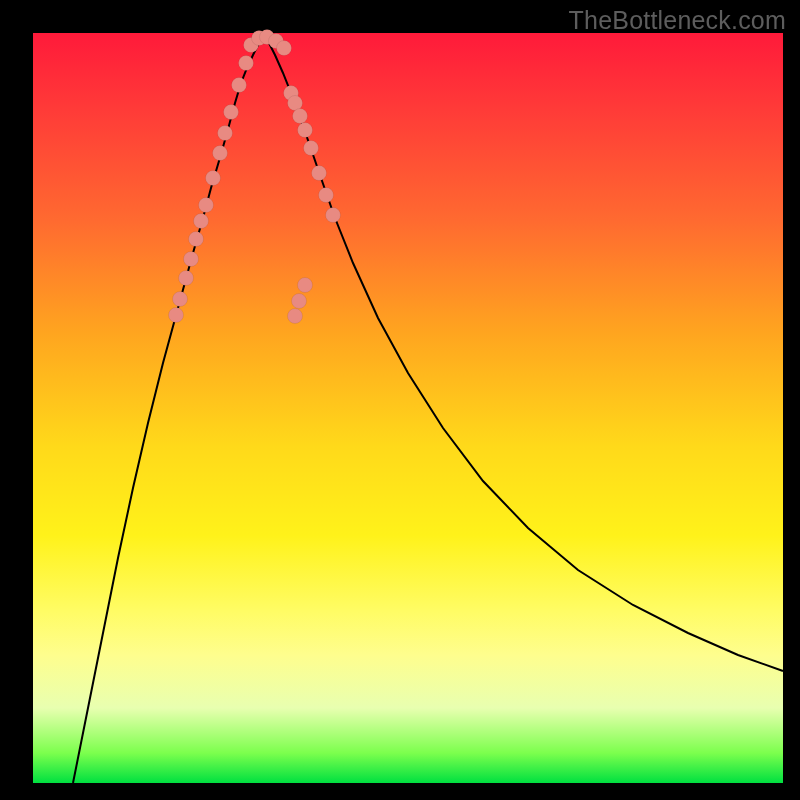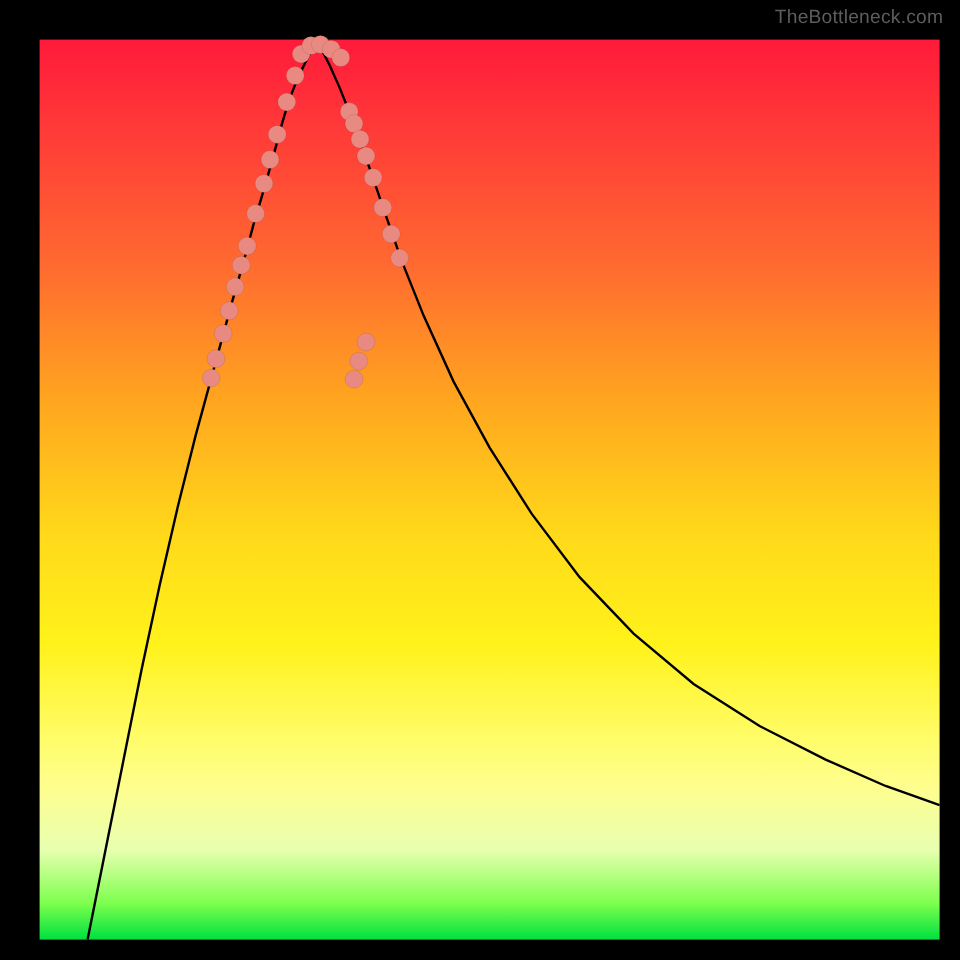--- a/index.html
+++ b/index.html
@@ -36,21 +36,21 @@
       #e8ffb0 90%,
       #7cff4d 96%,
       #00e040 100%
     );
   }
   .watermark {
     position: absolute;
     top: 6px;
     right: 14px;
     color: #5d5d5d;
-    font-size: 16px;
+    font-size: 25px;
     letter-spacing: 0.2px;
     font-weight: 400;
     user-select: none;
   }
   svg.curves {
     position: absolute;
     left: 0;
     top: 0;
     width: 750px;
     height: 750px;

